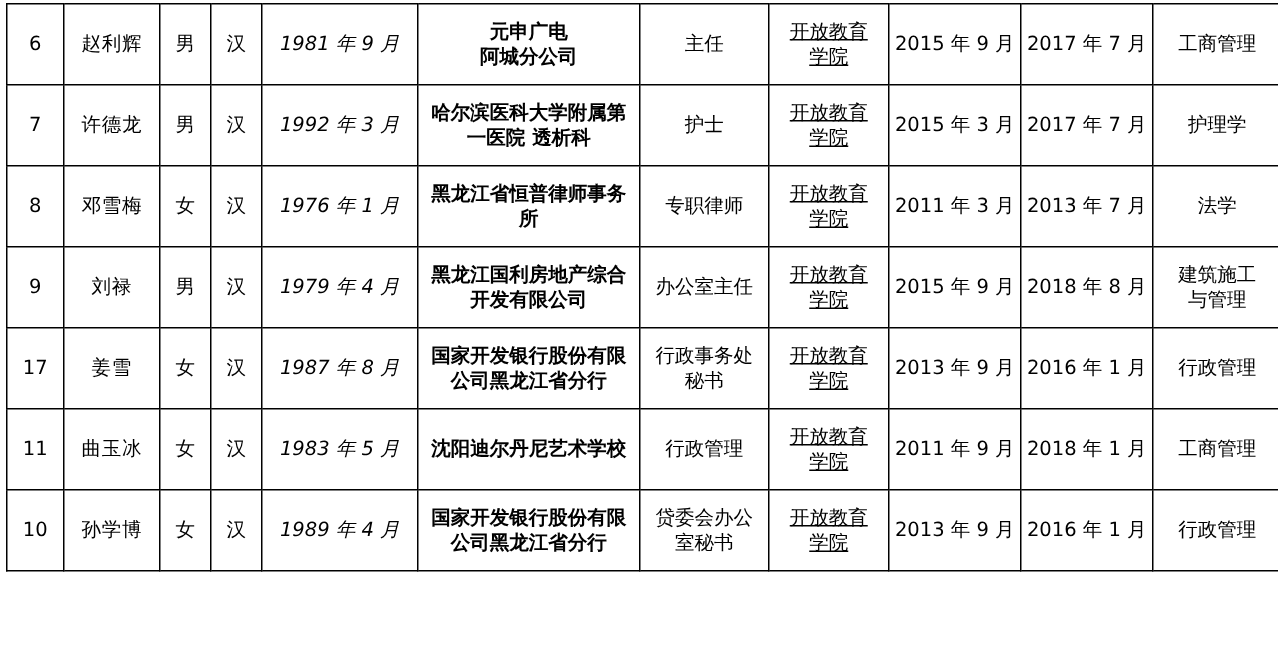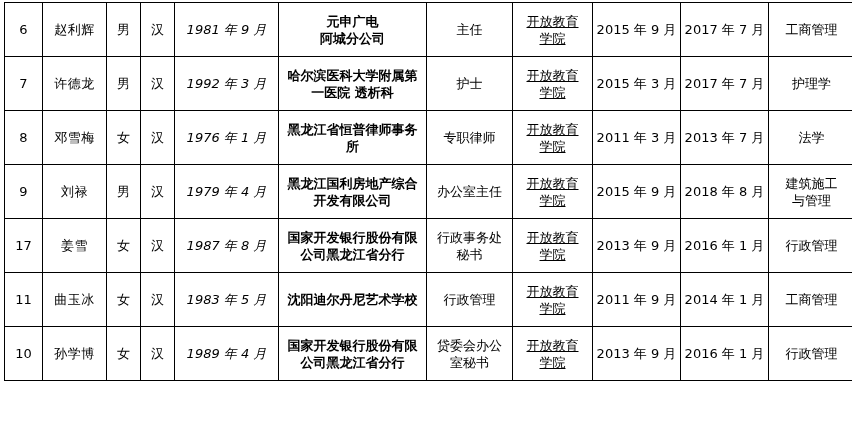--- a/index.html
+++ b/index.html
@@ -153,21 +153,21 @@
       <tr class="row">
         <td class="cell-index">11</td>
         <td class="cell-name">曲玉冰</td>
         <td class="cell-sex">女</td>
         <td class="cell-nation">汉</td>
         <td class="cell-birth">1983 年 5 月</td>
         <td class="cell-unit">沈阳迪尔丹尼艺术学校</td>
         <td class="cell-post">行政管理</td>
         <td class="cell-school">开放教育<br>学院</td>
         <td class="cell-date">2011 年 9 月</td>
-        <td class="cell-date">2014 年 1 月</td>
+        <td class="cell-date">2018 年 1 月</td>
         <td class="cell-major">工商管理</td>
 
       </tr>
       <tr class="row">
         <td class="cell-index">10</td>
         <td class="cell-name">孙学博</td>
         <td class="cell-sex">女</td>
         <td class="cell-nation">汉</td>
         <td class="cell-birth">1989 年 4 月</td>
         <td class="cell-unit">国家开发银行股份有限<br>公司黑龙江省分行</td>

